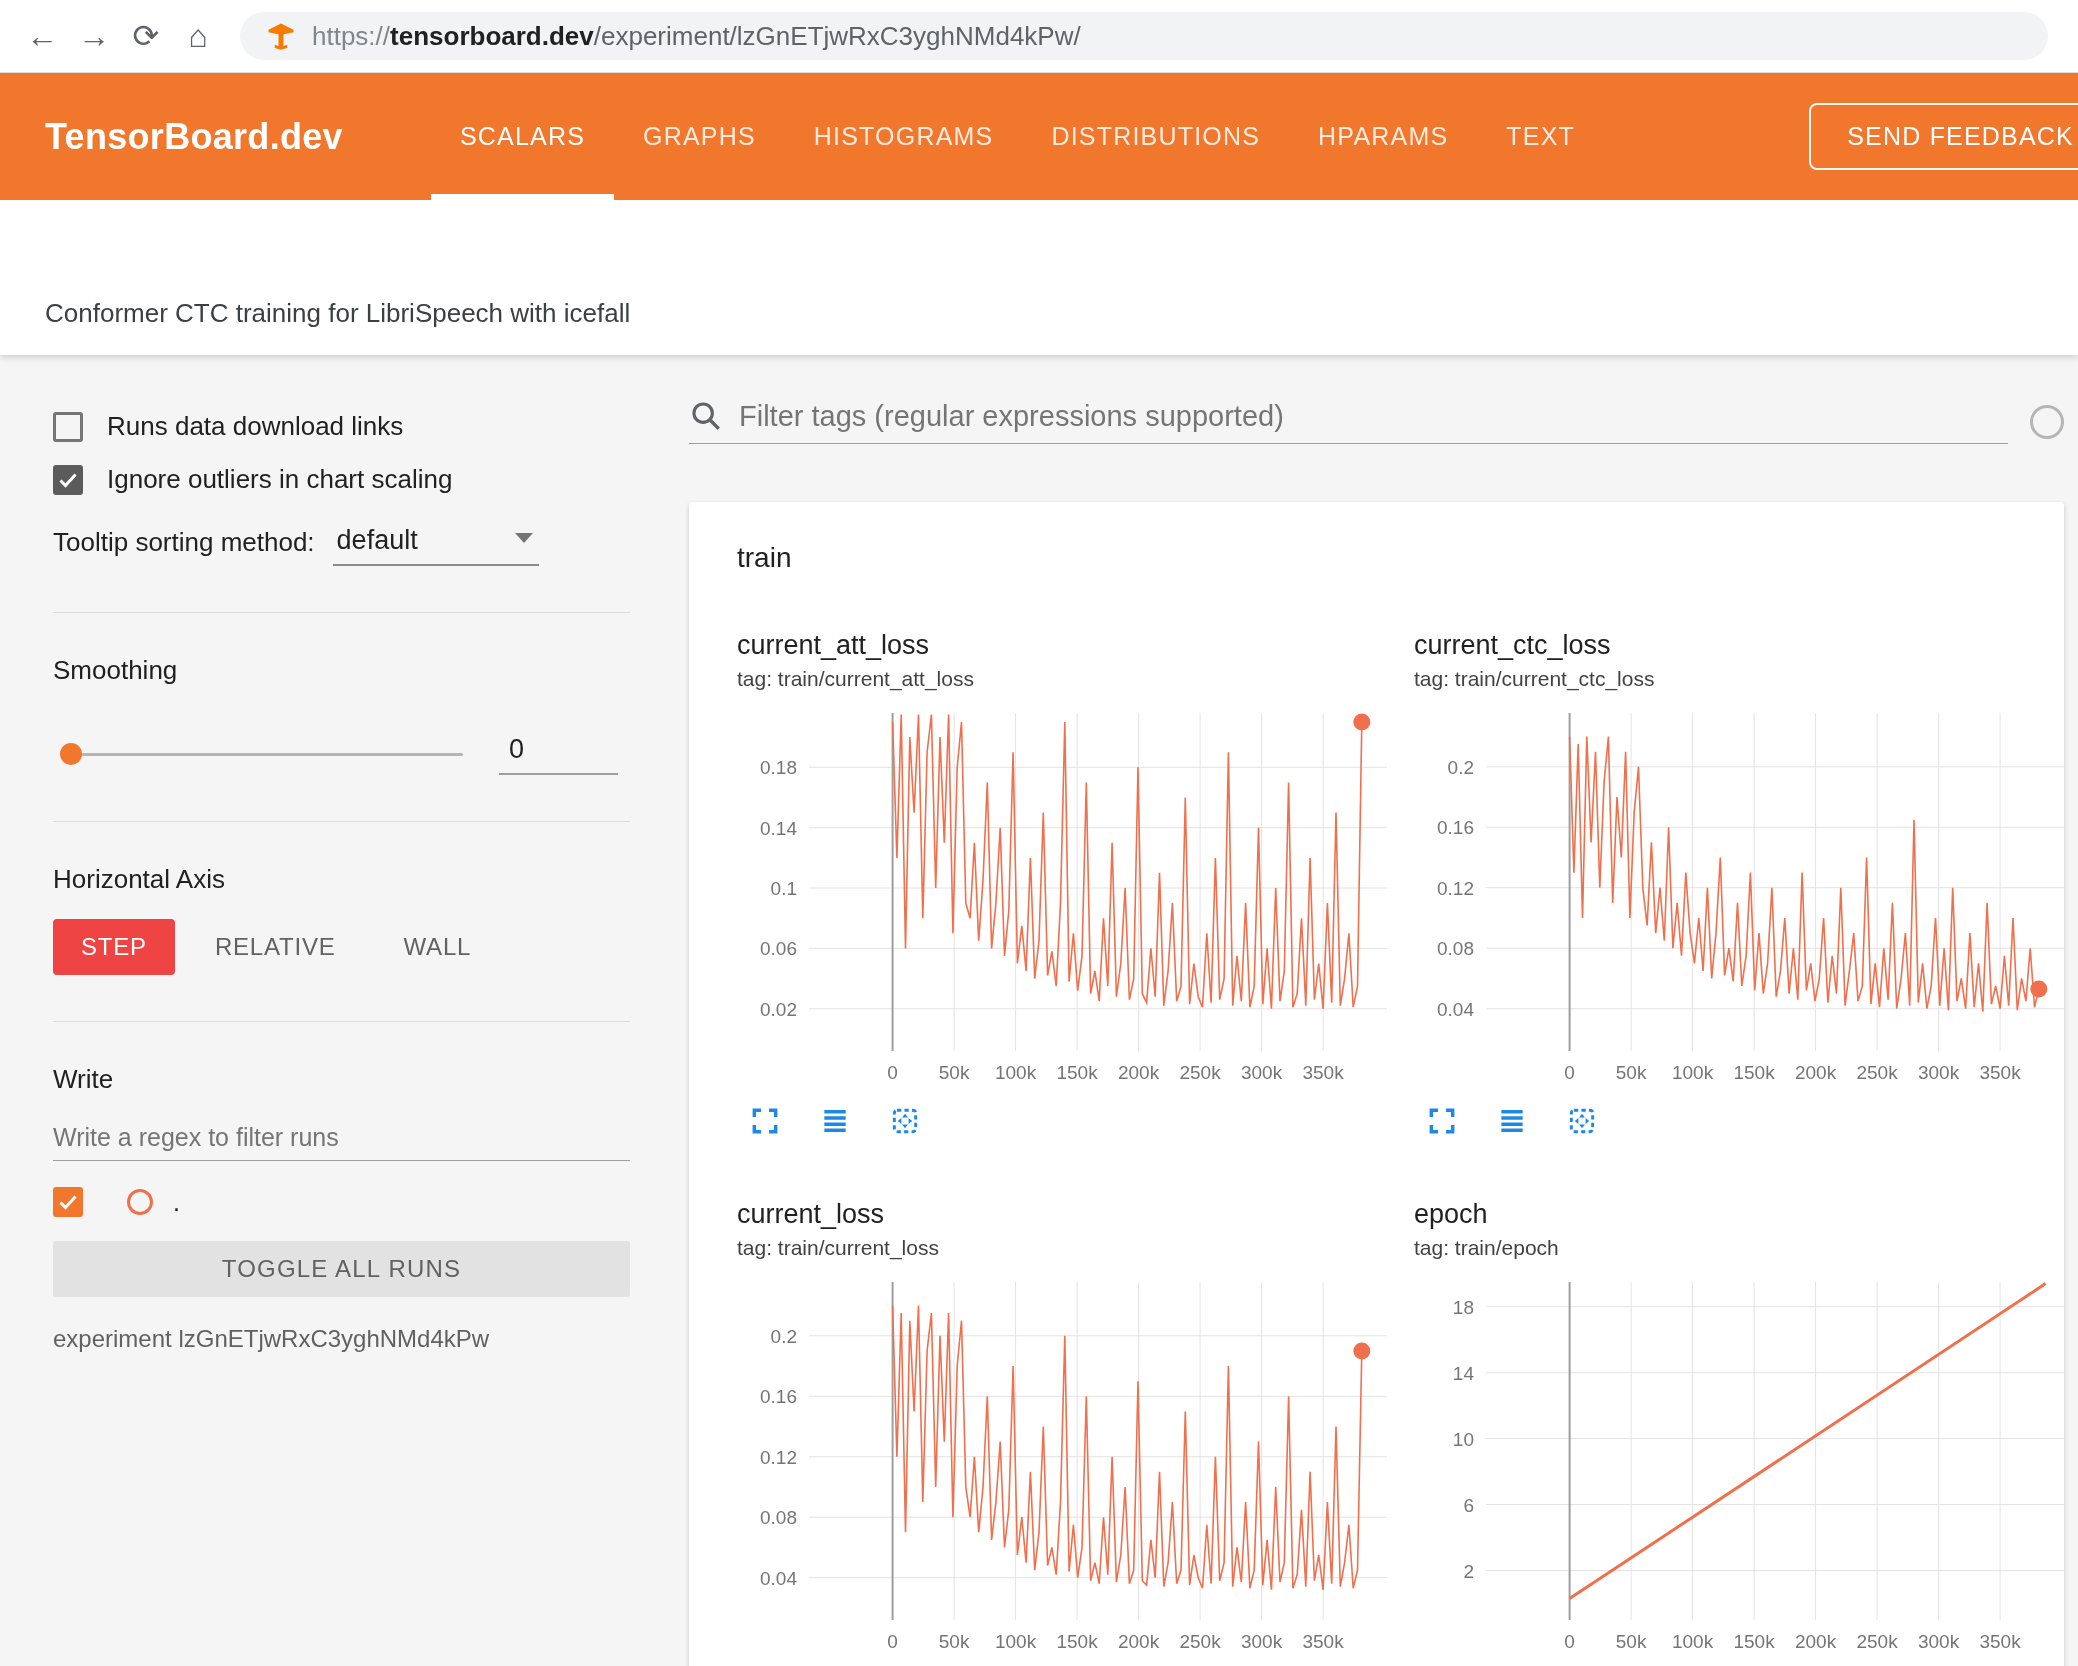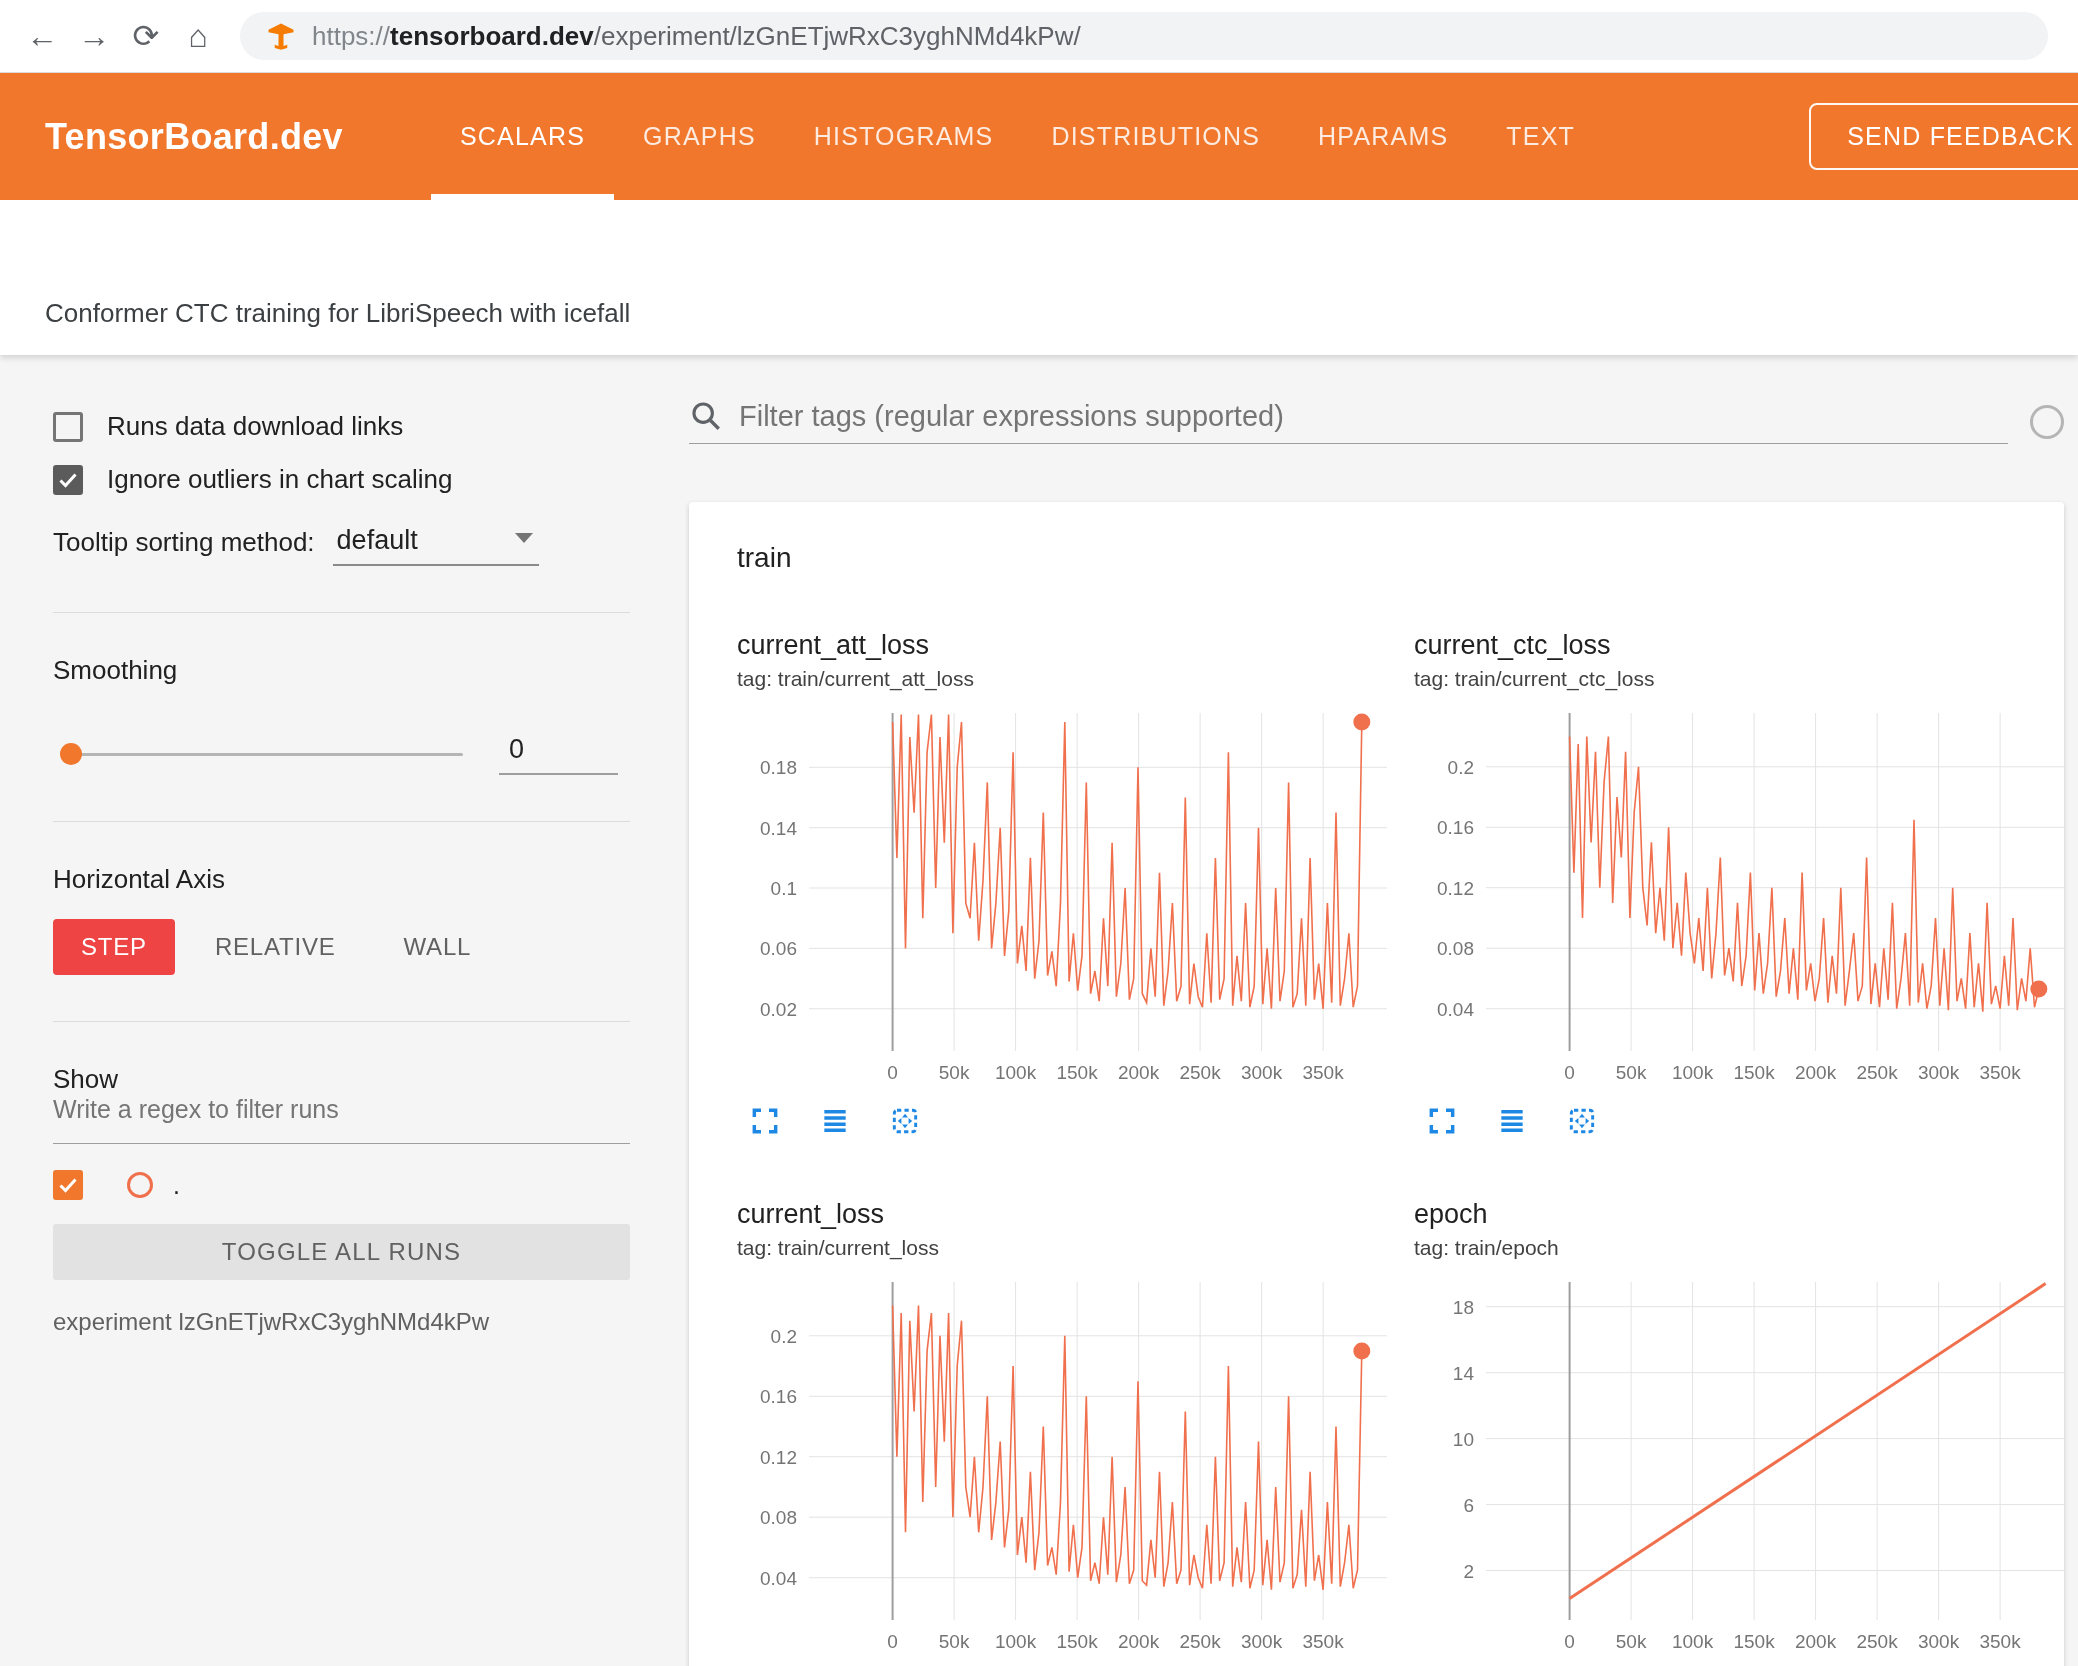--- a/index.html
+++ b/index.html
@@ -60,22 +60,22 @@
     border-radius:2px; margin-left:10px; }
   .slider-thumb { position:absolute; left:-3px; top:-10px; width:22px; height:22px;
     border-radius:50%; background:#f0772c; }
   .slider-value { margin-left:36px; width:119px; border:none; border-bottom:2px solid #9e9e9e;
     background:transparent; font-size:27px; color:#212121; padding:0 0 8px 10px;
     font-family:"Liberation Sans", sans-serif; }
   .axis-buttons { display:flex; align-items:center; margin-top:24px; }
   .axis-btn { font-size:24px; letter-spacing:.8px; color:#616161; padding:14px 28px;
     border-radius:4px; margin-right:12px; }
   .axis-btn.active { background:#ef4444; color:#fff; }
-  .runs-filter { width:577px; border:none; border-bottom:1px solid #9e9e9e;
-    background:transparent; font-size:25px; color:#212121; padding-bottom:19px;
+  .runs-filter { margin-top:28px; width:577px; border:none; border-bottom:1px solid #9e9e9e;
+    background:transparent; font-size:25px; color:#212121; padding-bottom:8px;
     font-family:"Liberation Sans", sans-serif; }
   .runs-filter::placeholder { color:#757575; opacity:1; }
   .run-row { display:flex; align-items:center; margin-top:26px; }
   .run-ring { width:26px; height:26px; border-radius:50%; border:3px solid #f0704d;
     margin:0 20px; flex:none; }
   .run-name { font-size:25px; color:#212121; }
   .toggle-btn { margin-top:24px; width:577px; height:56px; background:#e2e2e2; color:#616161;
     font-size:24px; letter-spacing:1.2px; display:flex; align-items:center; justify-content:center;
     border-radius:3px; }
   .experiment-label { margin-top:28px; font-size:24px; color:#616161; }
@@ -177,21 +177,21 @@
 
     <div class="section-label">Horizontal Axis</div>
     <div class="axis-buttons">
       <div class="axis-btn active">STEP</div>
       <div class="axis-btn">RELATIVE</div>
       <div class="axis-btn">WALL</div>
     </div>
 
     <div class="divider"></div>
 
-    <div class="section-label">Show</div>
+    <div class="section-label">Write</div>
     <input class="runs-filter" placeholder="Write a regex to filter runs" style="">
     <div class="run-row">
       <div class="checkbox checked-orange">
         <svg width="24" height="24" viewBox="0 0 24 24">
             <path d="M4.5 12.5l5 5 10-11" fill="none" stroke="#fff" stroke-width="3"></path>
           </svg>
       </div>
       <div class="run-ring"></div>
       <div class="run-name">.</div>
     </div>

